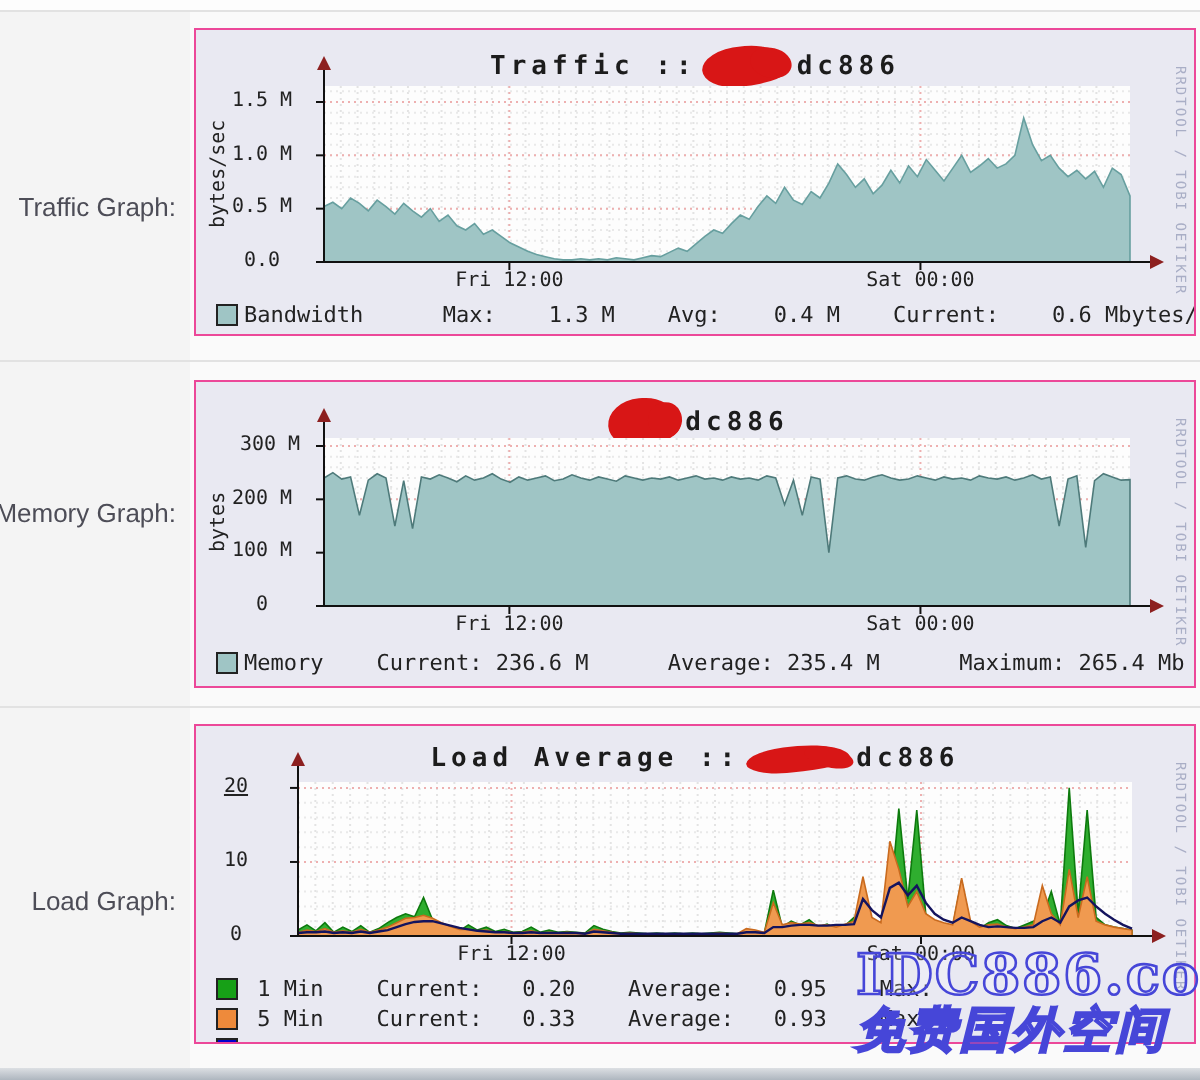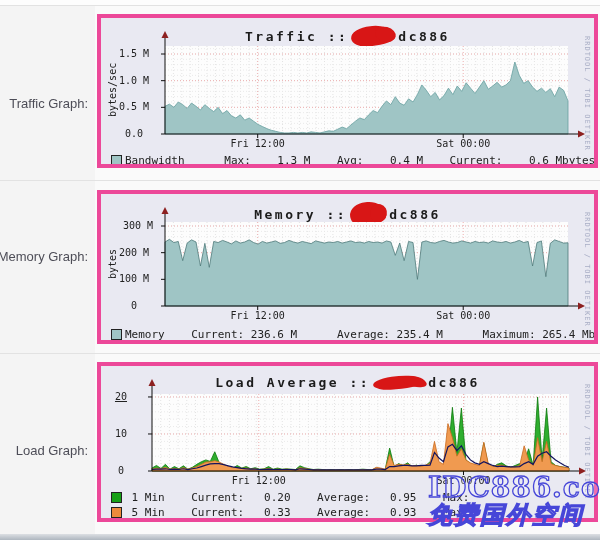--- a/index.html
+++ b/index.html
@@ -3,21 +3,21 @@
 <meta charset="utf-8">
 <style>
   html,body{margin:0;padding:0;}
   body{width:600px;height:540px;overflow:hidden;position:relative;
        background:#fafafa;font-family:"Liberation Sans",sans-serif;}
   .top-strip{position:absolute;left:0;top:0;width:600px;height:5px;background:#fdfdfd;}
   .row-sep{position:absolute;left:0;width:600px;height:1px;background:#e2e2e2;}
   .leftcol{position:absolute;left:0;top:6px;width:95px;height:528px;background:#f4f4f4;}
   .row-label{position:absolute;right:512px;white-space:nowrap;font-size:13px;
              color:#4d4d57;line-height:14px;}
-  .gbox{position:absolute;background:#e9e9f2;border:4px solid #ec4899;
+  .gbox{position:absolute;background:#e9e9f2;border:1px solid #ec4899;
         overflow:hidden;box-sizing:border-box;}
   .gtitle{position:absolute;left:0;right:0;display:flex;justify-content:center;
           align-items:center;font-family:"DejaVu Sans Mono",monospace;
           font-size:13px;font-weight:bold;letter-spacing:2.5px;color:#1c1c1c;}
   .blob{position:relative;background:#d81616;border-radius:48% 52% 60% 40%/55% 65% 40% 50%;
         transform:rotate(-5deg);margin:0 3px;flex:0 0 auto;}
   .blob::after{content:"";position:absolute;left:55%;top:12%;width:48%;height:76%;
         background:#d81616;border-radius:50%;transform:rotate(18deg);}
   .plot-svg{position:absolute;}
   .ytick{position:absolute;width:50px;text-align:center;
@@ -156,21 +156,20 @@
     <div class="xtick" style="left: 317.22px; top: 120px;">Sat 00:00</div>
     <div class="yaxis-label" style="left: 6px; top: 28px; height: 88px;">bytes/sec</div>
     <div class="legend-row" style="top: 136px;">
       <div class="legend-swatch" style="background: rgb(159, 197, 197);"></div>
       <div class="legend-text">Bandwidth      Max:    1.3 M    Avg:    0.4 M    Current:    0.6 Mbytes/s</div>
     </div>
     <div class="rrdwm">RRDTOOL / TOBI OETIKER</div>
   </div>
 <div id="chart-1" class="gbox" style="left: 97px; top: 190px; width: 501px; height: 154px;">
     <div class="gtitle" style="top: 8px;">
-      <span>Memory ::</span>
       <div class="blob" style="width: 36px; height: 24px;"></div>
       <span>dc886</span>
     </div>
     <svg class="plot-svg" width="431" height="106" style="left:58px;top:13px;">
       <g transform="translate(6,15)">
         <rect x="0" y="0" width="403" height="84" fill="#fdfdfd"></rect>
         <line x1="8.395833333333334" y1="0" x2="8.395833333333334" y2="84" stroke="#e3e3e3" stroke-dasharray="1,2"></line>
         <line x1="16.791666666666668" y1="0" x2="16.791666666666668" y2="84" stroke="#e3e3e3" stroke-dasharray="1,2"></line>
         <line x1="25.1875" y1="0" x2="25.1875" y2="84" stroke="#e3e3e3" stroke-dasharray="1,2"></line>
         <line x1="33.583333333333336" y1="0" x2="33.583333333333336" y2="84" stroke="#e3e3e3" stroke-dasharray="1,2"></line>

